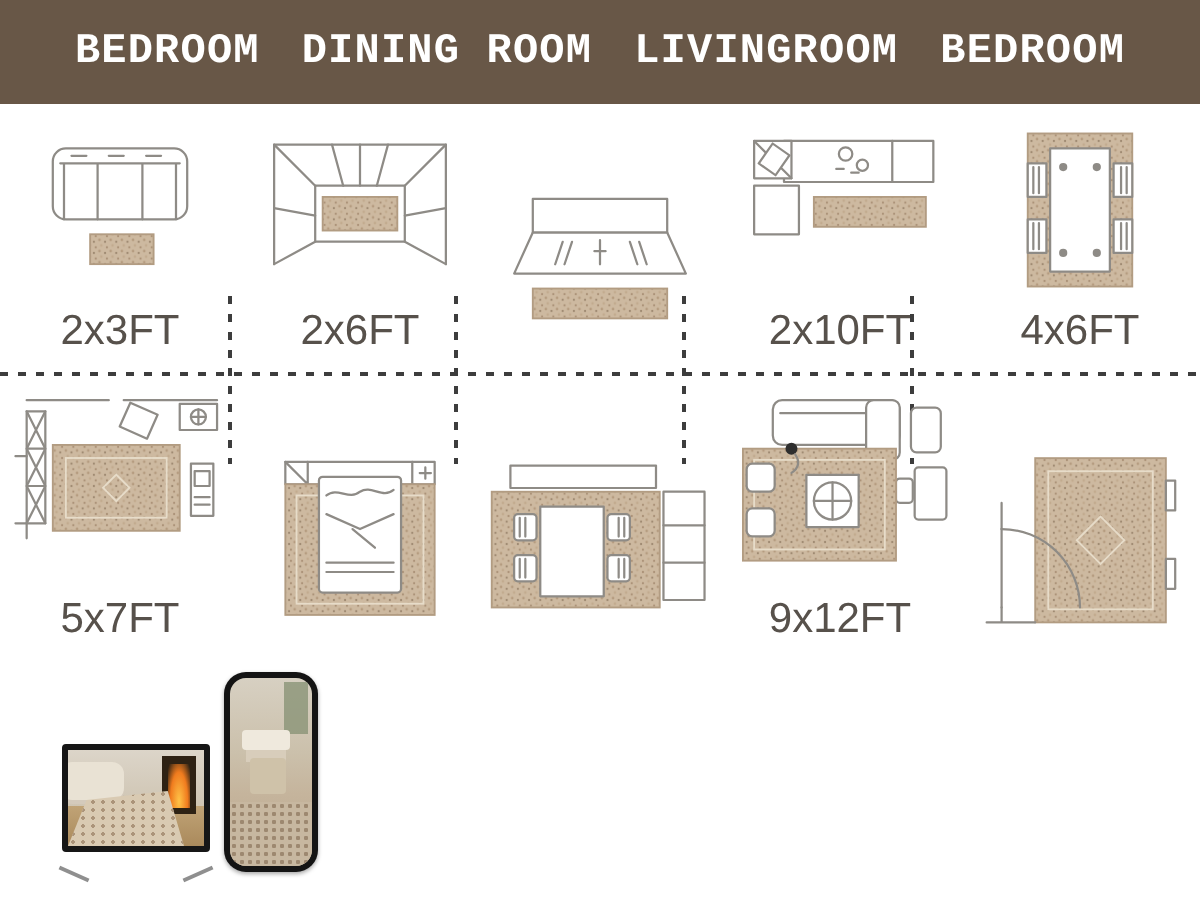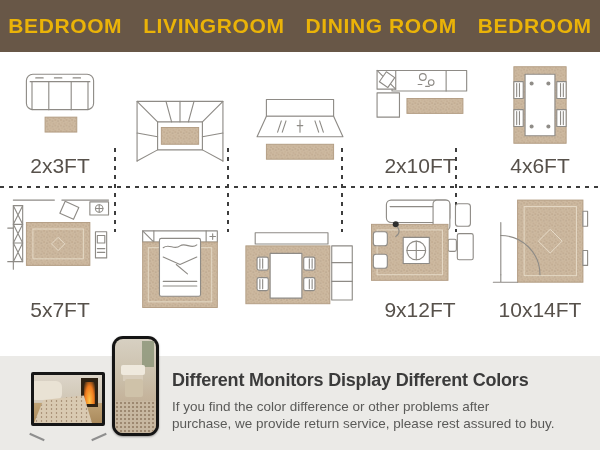--- a/index.html
+++ b/index.html
@@ -2,21 +2,21 @@
 <html><head>
 <meta charset="utf-8">
 <style>
   * { margin:0; padding:0; box-sizing:border-box; }
   body { font-family:"Liberation Sans", sans-serif; background:#fff; }
   .page { position:relative; width:600px; height:450px; background:#fff; overflow:hidden; }
 
   
   .header { position:absolute; top:0; left:0; width:600px; height:52px; background:#685747;
             display:flex; align-items:center; justify-content:center; gap:21px; }
-  .header span { color:#eab308; font-weight:bold; font-size:21px; letter-spacing:0.6px; white-space:nowrap; }
+  .header span { color:#ffffff; font-weight:bold; font-size:21px; letter-spacing:0.6px; white-space:nowrap;font-family:Liberation Mono, monospace; }
 
   
   .row { position:absolute; left:0; width:600px; display:flex; }
   .row1 { top:56px; height:122px; }
   .row2 { top:188px; height:134px; }
   .cell { flex:1 1 0; display:flex; flex-direction:column; align-items:center; justify-content:flex-end; }
   .cell svg { display:block; }
   .size-label { font-size:21px; color:#57514b; line-height:1; padding:6px 0 2px; }
 
   
@@ -74,22 +74,22 @@
         <circle cx="1" cy="1" r="0.7" fill="#b59c80"></circle>
         <circle cx="4" cy="2" r="0.6" fill="#9f8a72"></circle>
         <circle cx="2" cy="4" r="0.7" fill="#c2ab8f"></circle>
         <circle cx="5" cy="5" r="0.6" fill="#ab9278"></circle>
       </pattern>
     </defs>
   </svg>
 
   <div class="header">
     <span>BEDROOM</span>
+    <span>DINING ROOM</span>
     <span>LIVINGROOM</span>
-    <span>DINING ROOM</span>
     <span>BEDROOM</span>
   </div>
 
   <div class="row row1">
 
     <div class="cell">
       <svg width="112" height="88" viewBox="0 0 120 90">
         <g class="diag">
           <rect class="furn" x="24" y="12" width="72" height="38" rx="7"></rect>
           <path d="M28 20 H92 M48 20 V50 M72 20 V50 M30 20 V50 M90 20 V50"></path>
@@ -104,20 +104,21 @@
       <svg width="112" height="88" viewBox="0 0 120 90">
         <g class="diag">
           <path d="M14 10 H106 M14 10 V74 M106 10 V74"></path>
           <rect x="36" y="32" width="48" height="30"></rect>
           <path d="M14 10 L36 32 M106 10 L84 32 M14 74 L36 62 M106 74 L84 62"></path>
           <path d="M45 10 L51 32 M60 10 V32 M75 10 L69 32"></path>
           <path d="M14 44 L36 48 M106 44 L84 48"></path>
         </g>
         <rect class="rug" x="40" y="38" width="40" height="18"></rect>
       </svg>
+      <span class="size-label">2x6FT</span>
     </div>
 
     <div class="cell">
       <svg width="112" height="88" viewBox="0 0 120 90">
         <g class="diag">
           <rect class="furn" x="24" y="8" width="72" height="18"></rect>
           <polygon class="furn" points="24,26 96,26 106,48 14,48"></polygon>
           <path d="M40 31 L36 43 M45 31 L41 43 M60 30 V43 M57 36 h6 M76 31 L80 43 M81 31 L85 43"></path>
         </g>
         <rect class="rug" x="24" y="56" width="72" height="16"></rect>
@@ -264,31 +265,23 @@
         <rect class="ruglite" x="43" y="11" width="56" height="74"></rect>
         <rect class="ruglite" x="62" y="39" width="18" height="18" transform="rotate(45 71 48)"></rect>
         <g class="diag">
           <path d="M18 28 V42 M18 84 V92 M10 92 H36"></path>
           <path d="M18 42 V84"></path>
           <path d="M18 42 A42 42 0 0 1 60 84"></path>
           <rect class="furn" x="106" y="16" width="5" height="16"></rect>
           <rect class="furn" x="106" y="58" width="5" height="16"></rect>
         </g>
       </svg>
-      <span class="size-label">10x14FT</span>
-    </div>
-  </div>
-
-  <div class="notice">
-    <div class="headline">Different Monitors Display Different Colors</div>
-    <div class="bodytext">
-      <div>If you find the color difference or other problems after</div>
-      <div>purchase, we provide return service, please rest assured to buy.</div>
-    </div>
-  </div>
+    </div>
+  </div>
+
 
   <div class="tv">
     <div class="tv-screen">
       <div class="tv-wall"></div>
       <div class="tv-sofa"></div>
       <div class="tv-fireplace">
         <div class="tv-fire"></div>
       </div>
       <div class="tv-rug"></div>
     </div>

